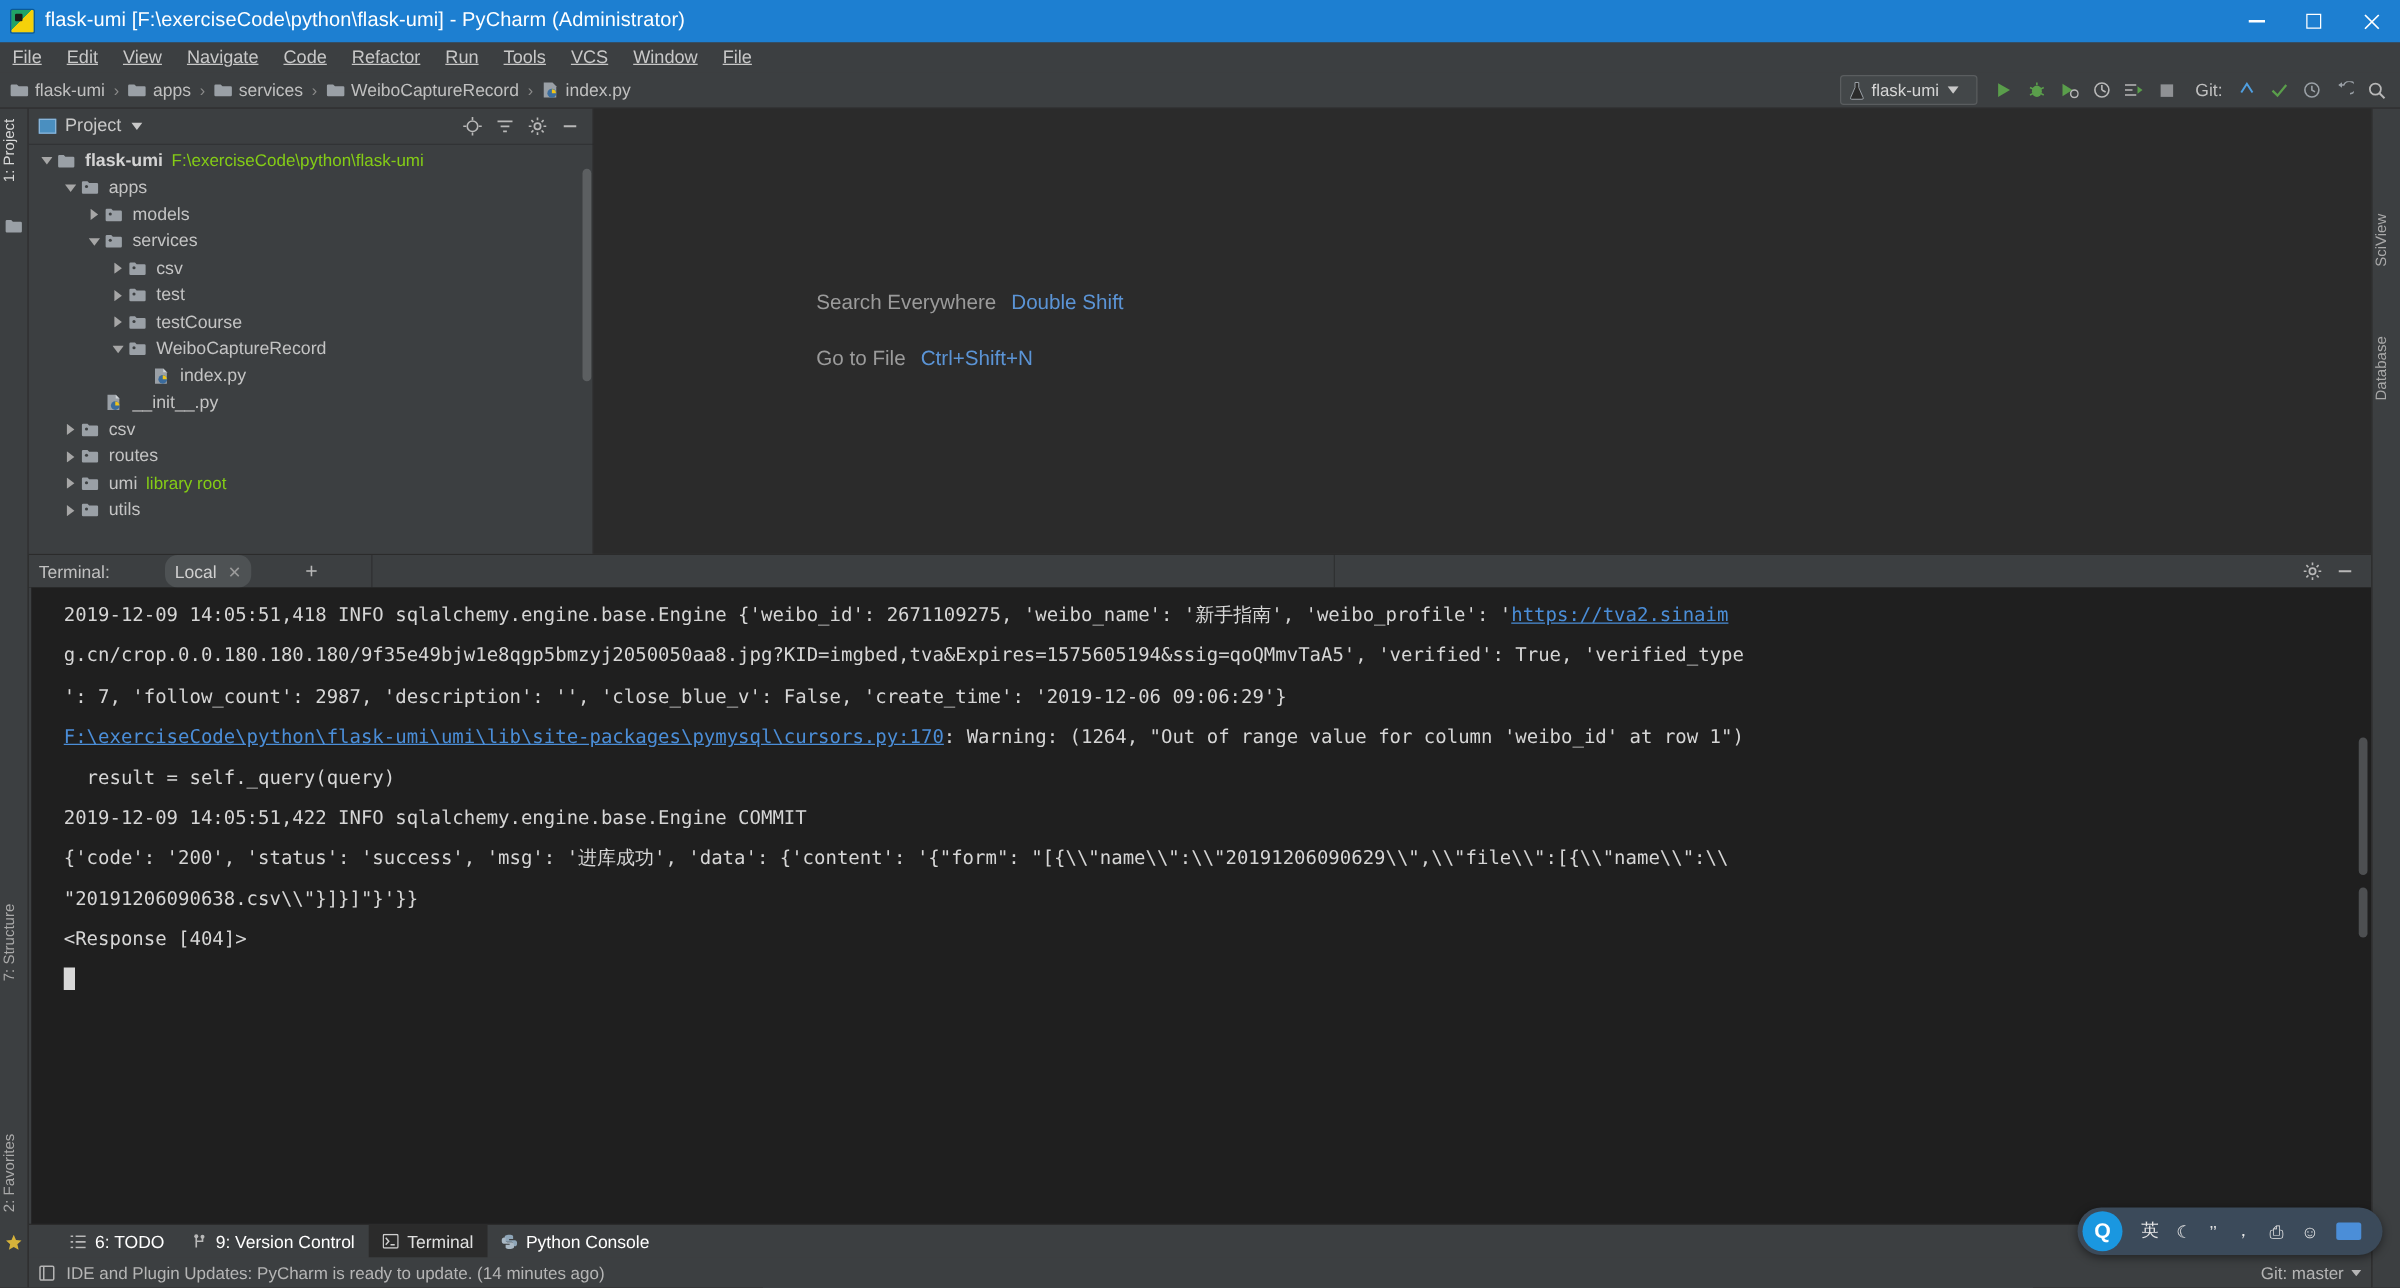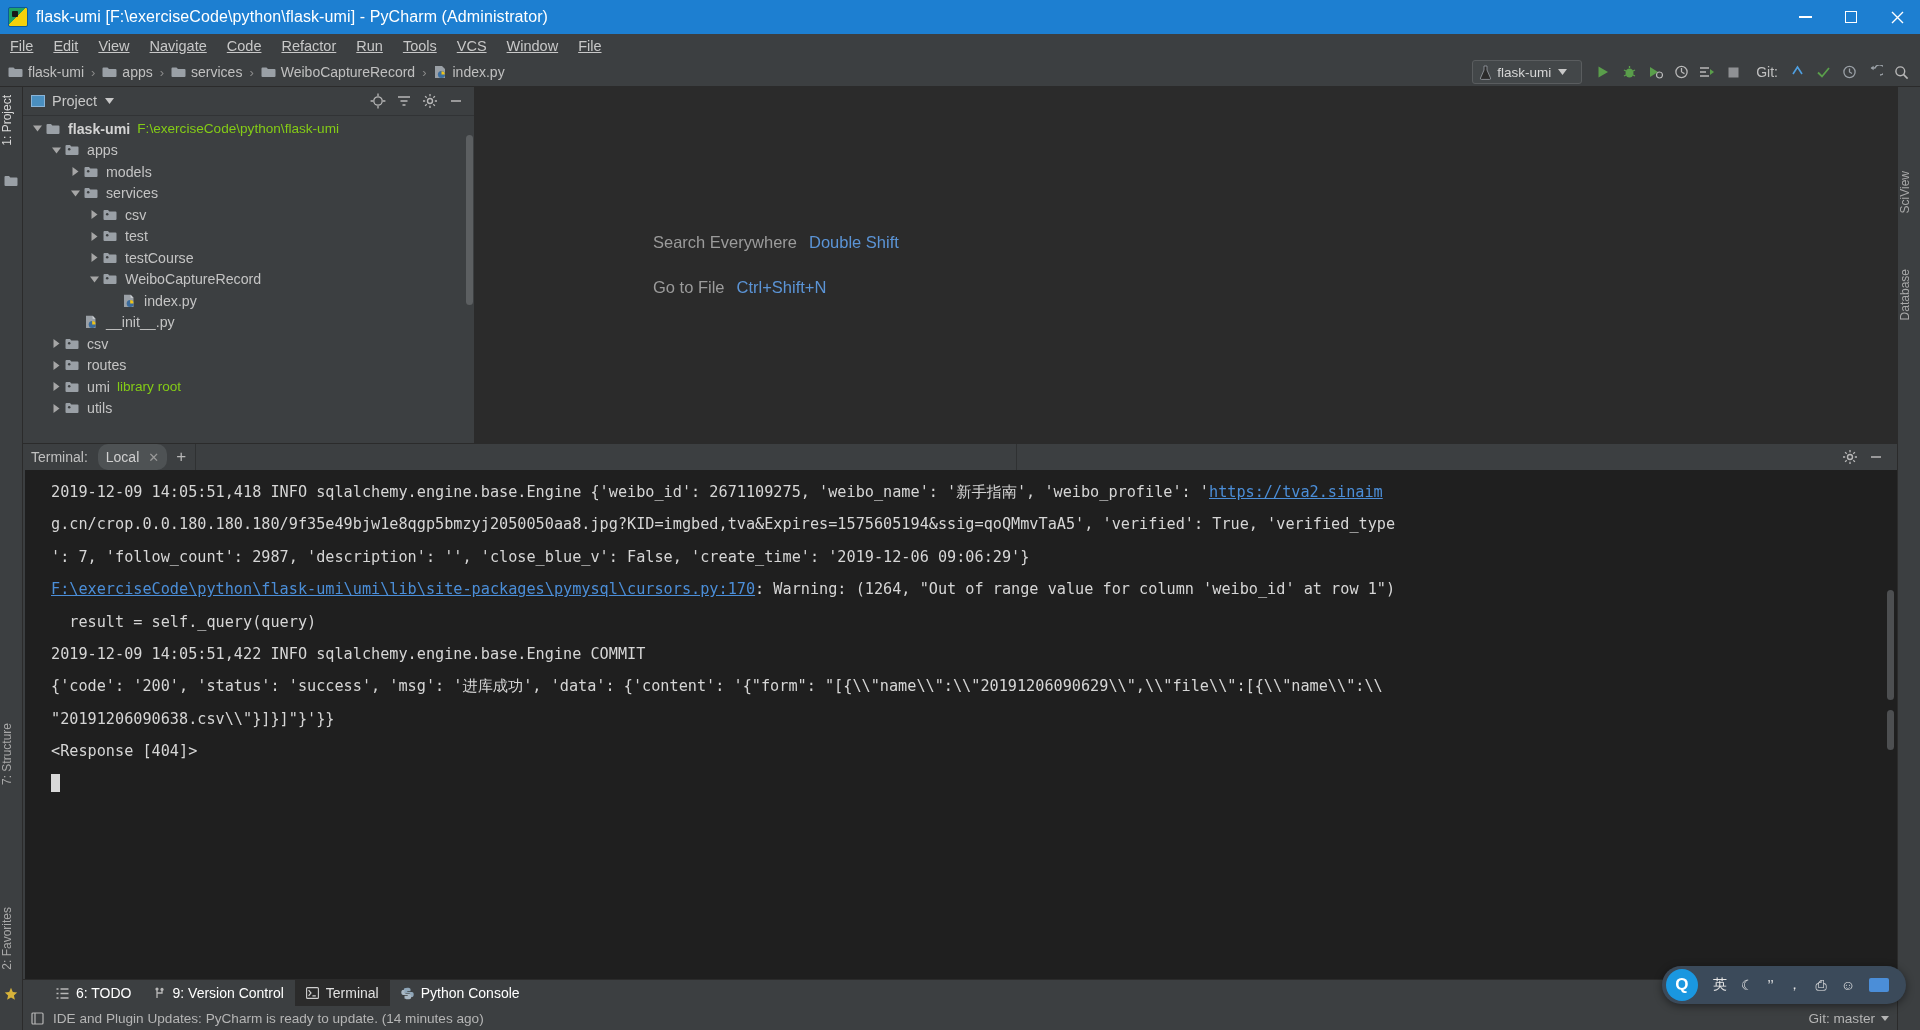--- a/index.html
+++ b/index.html
@@ -81,21 +81,21 @@
   .editor{flex:1 1 auto;background:#2b2b2b;position:relative;min-width:0;}
   .hints{position:absolute;left:0;right:0;top:50%;transform:translateY(-50%);padding-left:178px;}
   .hint{display:flex;align-items:center;margin:0 0 26px 0;font-size:16.5px;}
   .hint:last-child{margin-bottom:0;}
   .hint .h-lbl{color:#9b9b9b;}
   .hint .h-key{color:#5b94d6;margin-left:12px;}
 
   
   .terminal{flex:1 1 auto;display:flex;flex-direction:column;min-height:0;background:#2b2b2b;}
   .term-head{height:26px;background:#3c3f41;display:flex;align-items:center;flex:0 0 auto;
-             border-top:1px solid #2b2b2b;}
+             border-top:1px solid #2b2b2b;gap:34px;}
   .term-label{font-size:14px;color:#c0c0c0;padding:0 10px 0 8px;}
   .term-tab{display:flex;align-items:center;height:26px;padding:0 8px;background:#4e5254;font-size:14px;color:#d0d0d0;border-radius:10px;}
   .term-tab .x{margin-left:9px;color:#9a9a9a;font-size:13px;}
   .term-plus{width:28px;height:26px;display:flex;align-items:center;justify-content:center;color:#b8b8b8;font-size:17px;}
   .term-sep{width:1px;height:26px;background:#2f3132;}
   .term-grow{flex:1 1 auto;height:26px;}
   .term-right{display:flex;align-items:center;margin-left:auto;padding-right:8px;}
   .term-body{flex:1 1 auto;background:#1f1f1f;overflow:hidden;position:relative;padding:6px 0 0 4px;
              border-left:2px solid #3c3f41;}
   .tline{font-family:"DejaVu Sans Mono","Liberation Mono",monospace;font-size:15.2px;line-height:32.4px;

